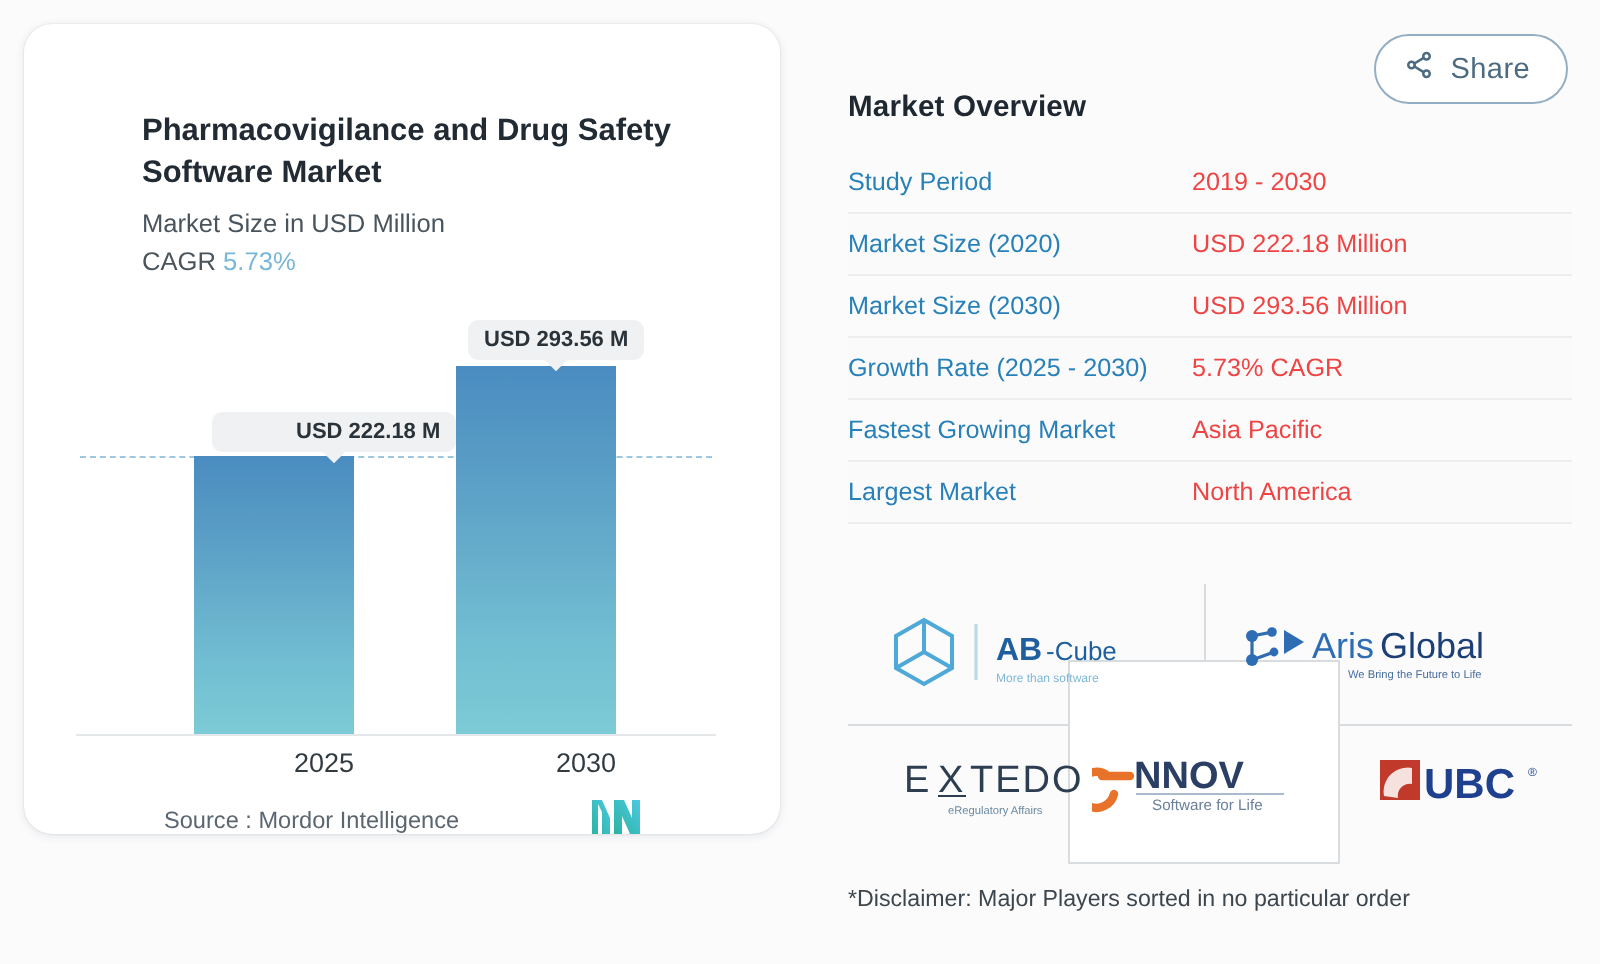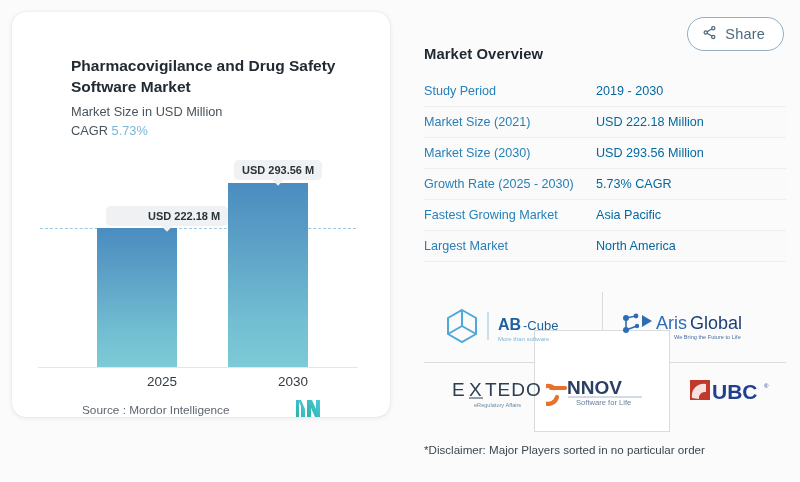--- a/index.html
+++ b/index.html
@@ -102,21 +102,21 @@
     margin-bottom: 14px; letter-spacing: .1px;
   }
   table.ov { width: 100%; border-collapse: collapse; }
   table.ov td {
     padding: 8px 0 8px 0;
     font-size: 12.6px;
     vertical-align: middle;
     border-bottom: 1px solid #eceef0;
   }
   table.ov td.k { color: #2780b8; width: 172px; }
-  table.ov td.v { color: #0369a1; margin-top: 14px; }
+  table.ov td.v { color: #ef4444; margin-top: 14px; }
   table.ov tr.alt td { background: #fafafa; }
   table.ov tr.last td { border-bottom: none; }
 
   
   .players {
     position: absolute; left: 424px; top: 292px; width: 362px; height: 140px;
   }
   .grid-v {
     position: absolute; left: 178px; top: 0; width: 1px; height: 140px;
     background: #d9dcdf;
@@ -201,21 +201,21 @@
 
   <div class="right">
     <div class="ov-title">Market Overview</div>
     <table class="ov">
       <tbody>
         <tr>
           <td class="k">Study Period</td>
           <td class="v">2019 - 2030</td>
         </tr>
         <tr class="alt">
-          <td class="k">Market Size (2021)</td>
+          <td class="k">Market Size (2020)</td>
           <td class="v">USD 222.18 Million</td>
         </tr>
         <tr>
           <td class="k">Market Size (2030)</td>
           <td class="v">USD 293.56 Million</td>
         </tr>
         <tr class="alt">
           <td class="k">Growth Rate (2025 - 2030)</td>
           <td class="v">5.73% CAGR</td>
         </tr>

